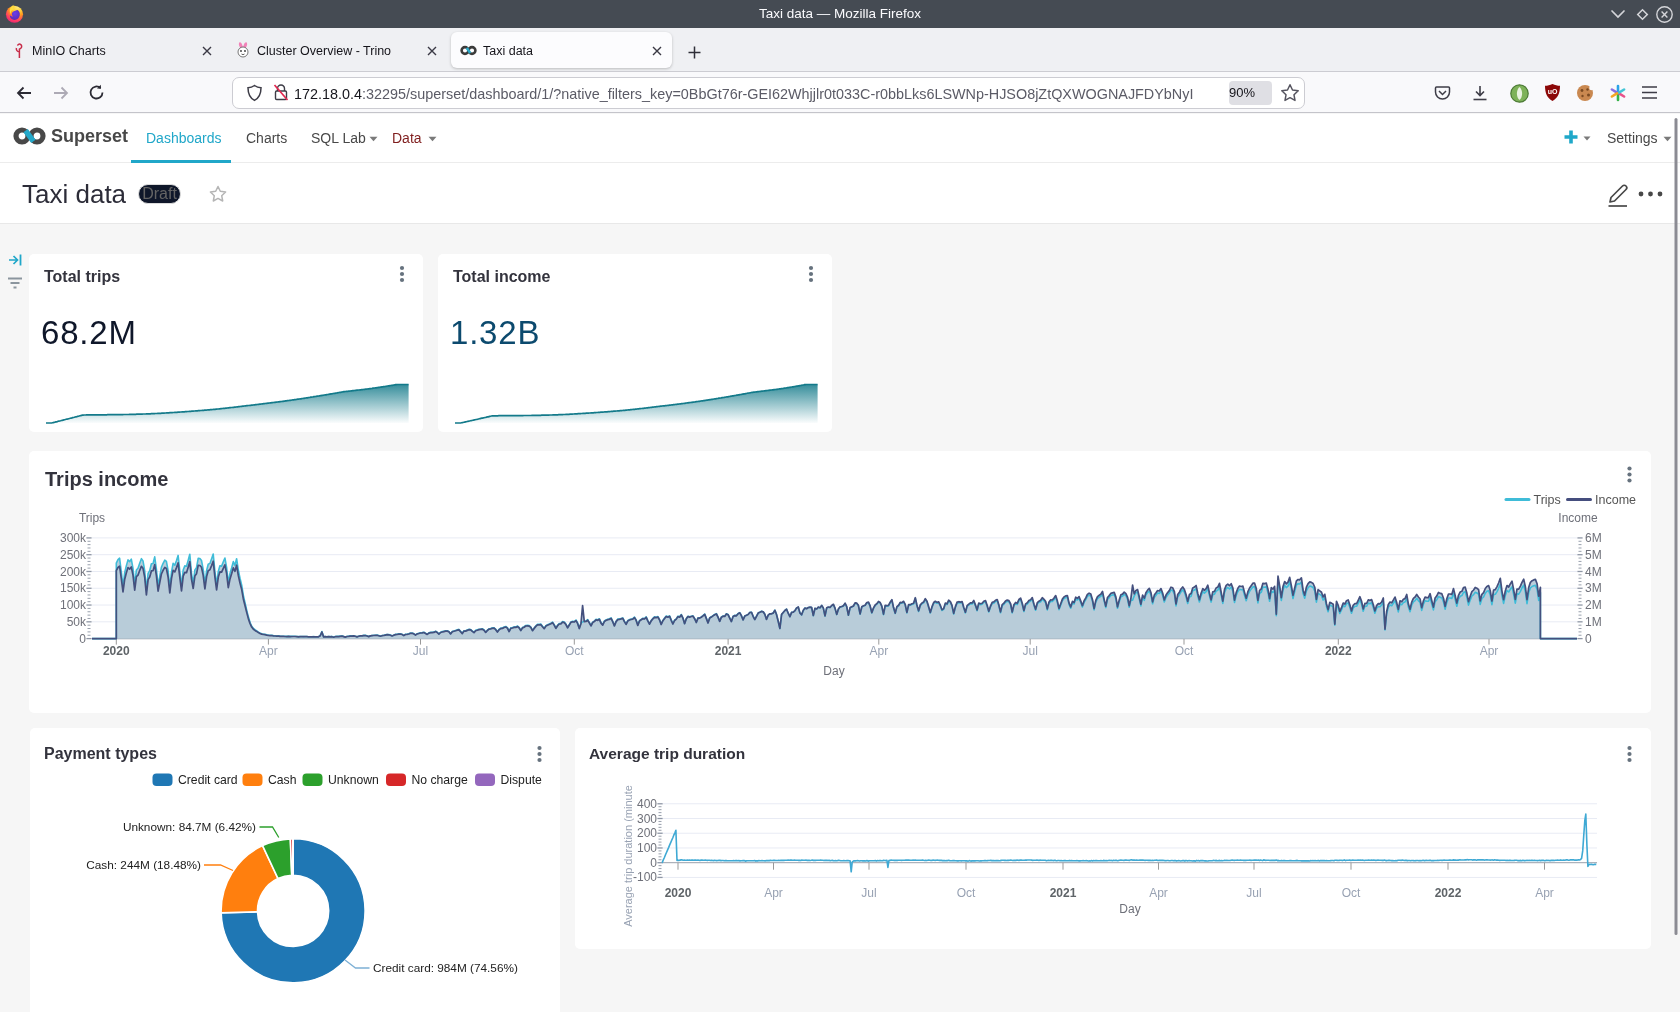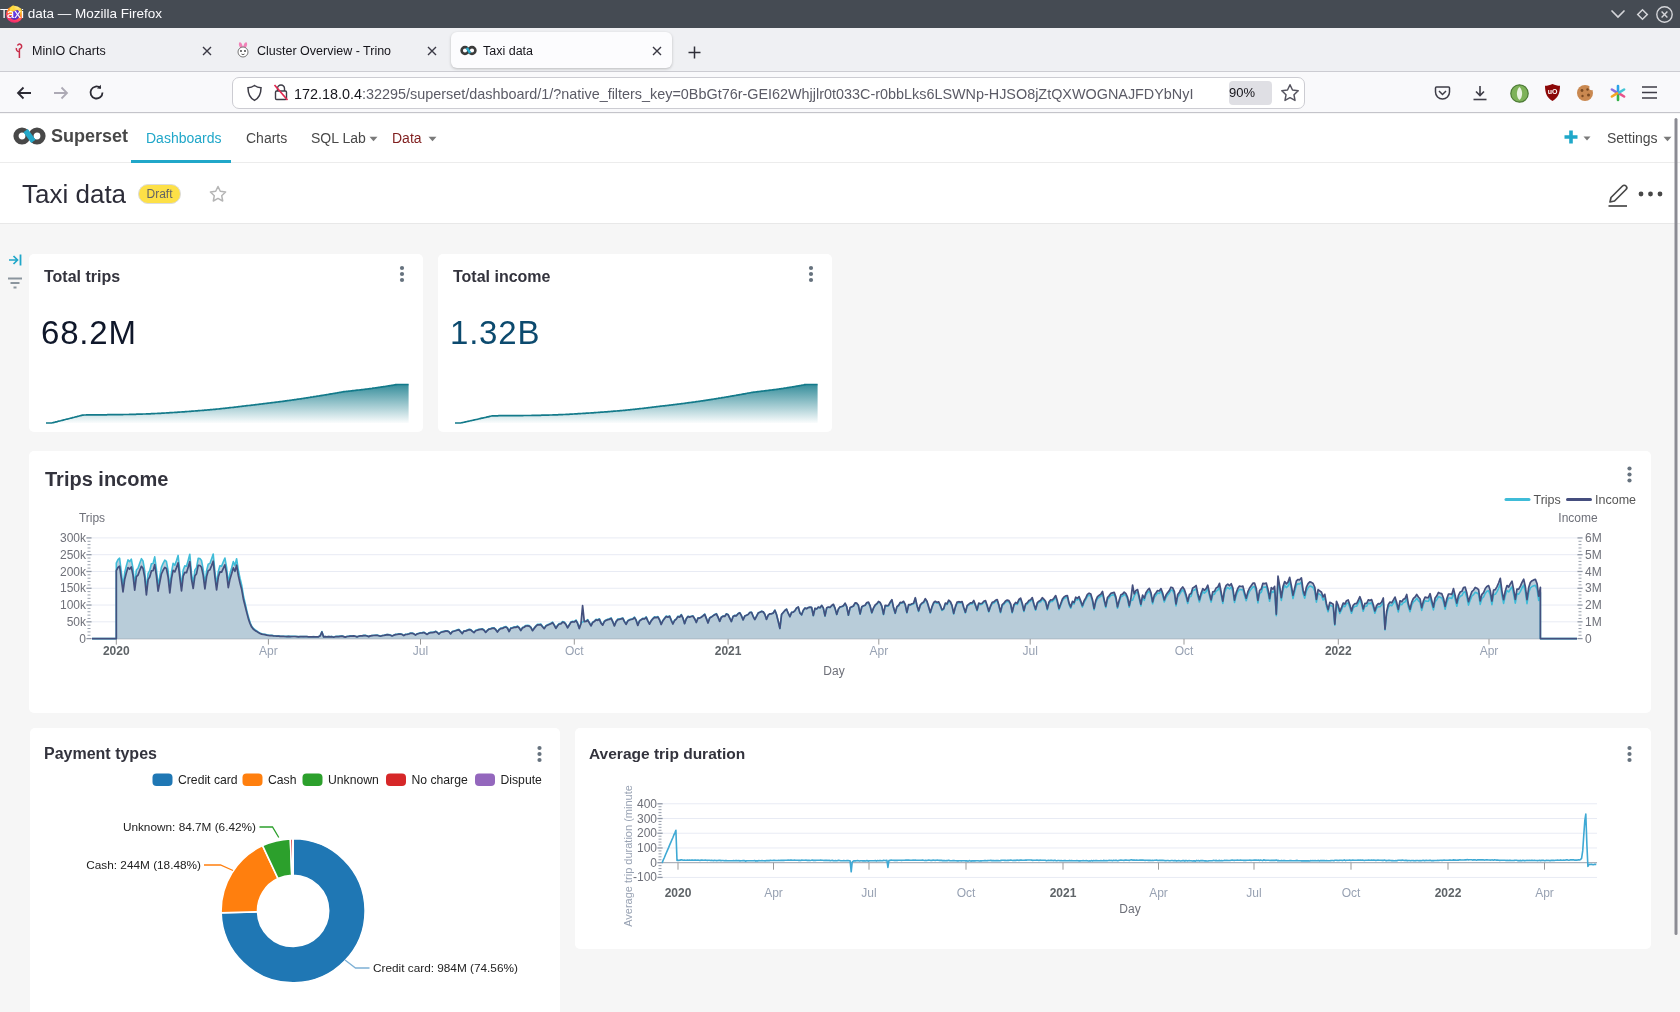--- a/index.html
+++ b/index.html
@@ -21,21 +21,21 @@
 <radialGradient id="ffp" cx="0.5" cy="0.35" r="0.75">
         <stop offset="0" stop-color="#6a3de8"></stop>
         <stop offset="0.7" stop-color="#5b2ec4"></stop>
         <stop offset="1" stop-color="#722291"></stop>
       </radialGradient>
     </defs>
 <circle cx="16" cy="17.2" r="13" fill="url(#ffo)"></circle>
 <path d="M15 2.5 C13.4 5.5 13.9 8.3 15.8 10.4 C11.5 9.8 9.8 13.4 10.6 16.8 C7.8 13.6 8.6 7.6 11.5 5.2 C12.6 4 13.7 3 15 2.5 Z" fill="#ffde40"></path>
 <path d="M21 10.5 C24.4 12.8 25.2 17.8 23 21.6 C20.7 25.5 16 26.7 12.5 24.9 C9.8 23.5 8.6 21 8.9 18.4 C10 20.2 11.9 21 13.8 20.4 C11.6 18.7 11.3 15.5 13.3 13.6 C15.2 11.8 18.3 11 21 10.5 Z" fill="url(#ffp)"></path>
 </svg>
-<div class="abs" style="left:0;top:6px;width:1680px;text-align:left;font-size:13.5px;color:#fbfbfe">Taxi data — Mozilla Firefox</div>
+<div class="abs" style="left:0;top:6px;width:1680px;text-align:center;font-size:13.5px;color:#fbfbfe">Taxi data — Mozilla Firefox</div>
 <svg class="abs" style="left:1610px;top:9px" width="16" height="11" viewBox="0 0 16 11">
     <path d="M2 2 L8 8 L14 2" stroke="#d4d5d9" stroke-width="1.7" fill="none" stroke-linecap="round"></path>
   </svg>
 <svg class="abs" style="left:1636px;top:8px" width="13" height="13" viewBox="0 0 13 13">
     <rect x="3.1" y="3.1" width="6.8" height="6.8" transform="rotate(45 6.5 6.5)" stroke="#d4d5d9" stroke-width="1.5" fill="none"></rect>
   </svg>
 <svg class="abs" style="left:1656px;top:6px" width="17" height="17" viewBox="0 0 17 17">
     <circle cx="8.5" cy="8.5" r="7.7" stroke="#d4d5d9" stroke-width="1.4" fill="none"></circle>
     <path d="M5.6 5.6 L11.4 11.4 M11.4 5.6 L5.6 11.4" stroke="#d4d5d9" stroke-width="1.4"></path>
   </svg>
@@ -157,21 +157,21 @@
   </svg>
 <svg class="abs" style="left:1583px;top:136px" width="8" height="5" viewBox="0 0 8 5">
     <path d="M0.5 0.5 L4 4.5 L7.5 0.5 Z" fill="#7a7a7a"></path>
   </svg>
 <div class="abs" style="left:1607px;top:130px;font-size:14px;color:#484848">Settings</div>
 <svg class="abs" style="left:1663px;top:136px" width="9" height="6" viewBox="0 0 9 6">
     <path d="M0.5 0.8 L4.5 5.2 L8.5 0.8 Z" fill="#7a7a7a"></path>
   </svg>
 <div class="abs" style="left:0;top:163px;width:1680px;height:61px;background:#fff;border-bottom:1px solid #e8e8e8"></div>
 <div class="abs" style="left:22px;top:179px;font-size:26px;font-weight:500;color:#2c2c38">Taxi data</div>
-<div class="abs" style="left:138px;top:184px;width:43px;height:20px;border:1px solid #dcdcdc;background:#fde047;border-radius:10px;font-size:12px;color:#646464;text-align:center;line-height:18px">Draft</div>
+<div class="abs" style="left:138px;top:184px;width:43px;height:20px;border:1px solid #dcdcdc;background:#0f172a;border-radius:10px;font-size:16px;color:#646464;text-align:center;line-height:18px">Draft</div>
 <svg class="abs" style="left:209px;top:185px" width="18" height="18" viewBox="0 0 18 18">
     <path d="M9 1.5 L11.3 6.3 L16.6 7 L12.7 10.7 L13.7 16 L9 13.4 L4.3 16 L5.3 10.7 L1.4 7 L6.7 6.3 Z" stroke="#b5b5b5" stroke-width="1.5" fill="none" stroke-linejoin="round"></path>
   </svg>
 <svg class="abs" style="left:1607px;top:182px" width="24" height="26" viewBox="0 0 24 26">
     <path d="M4 15.5 L15.5 4 C16.5 3 18 3 19 4 C20 5 20 6.5 19 7.5 L7.5 19 L3 20 Z" stroke="#484848" stroke-width="1.7" fill="none" stroke-linejoin="round"></path>
     <path d="M1.5 24 H20" stroke="#484848" stroke-width="1.7"></path>
   </svg>
 <svg class="abs" style="left:1638px;top:191px" width="26" height="6" viewBox="0 0 26 6">
     <circle cx="3" cy="3" r="2.4" fill="#484848"></circle>
     <circle cx="12.5" cy="3" r="2.4" fill="#484848"></circle>

